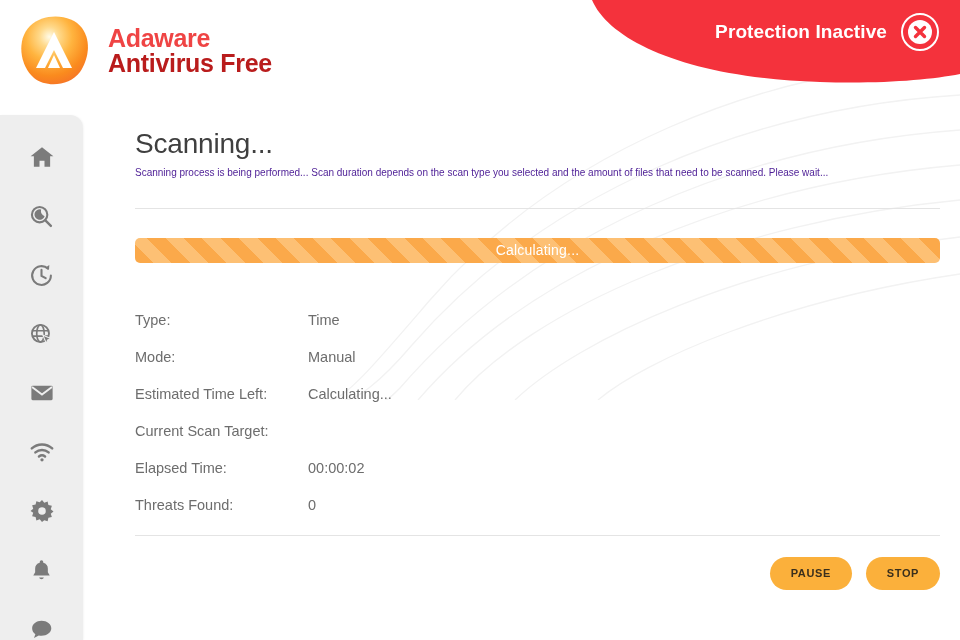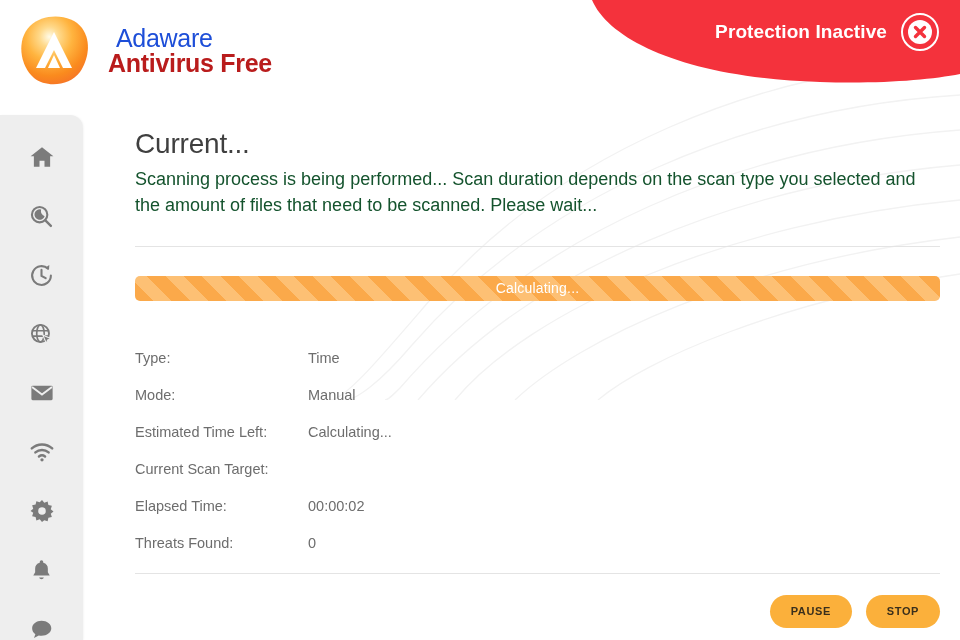--- a/index.html
+++ b/index.html
@@ -36,24 +36,23 @@
     align-items:center;
     gap:14px;
   }
 
   .logo-mark { width:80px; height:80px; flex:none; }
 
   .logo-text { line-height:1.02; padding-top:2px; }
 
   .logo-title {
     font-size:25px;
-    font-weight:normal;
-    color:#1d4ed8;
+    font-weight:bold;
+    color:#ef4444;
     letter-spacing:-0.3px;
-    margin-left:8px;
   }
 
   .logo-sub {
     font-size:25px;
     font-weight:bold;
     color:#b91c1c;
     letter-spacing:-0.3px;
   }
 
   
@@ -116,22 +115,22 @@
 
   .page-title {
     font-size:28px;
     color:#3f3f3f;
     font-weight:normal;
     letter-spacing:-0.2px;
     margin-bottom:6px;
   }
 
   .page-desc {
-    font-size:18px;
-    color:#14532d;
+    font-size:10px;
+    color:#4c1d95;
     line-height:1.47;
     width:805px;
   }
 
   .divider {
     height:1px;
     background:#e4e4e4;
     margin-top:27px;
   }
 
@@ -329,21 +328,21 @@
 
   <div class="nav-item" style="top:494px">
     <svg width="25" height="25" viewBox="0 0 24 24">
       <path d="M12 3.6c5.2 0 9.4 3.2 9.4 7.2s-4.2 7.2-9.4 7.2a12 12 0 0 1-2.6-.3l-4.6 2.5 1.3-3.7c-1.9-1.3-3.1-3.3-3.1-5.7 0-4 4.2-7.2 9-7.2z" fill="#7b7b7b"></path>
     </svg>
   </div>
 </div>
 
 <div class="main">
 
-  <h1 class="page-title">Current...</h1>
+  <h1 class="page-title">Scanning...</h1>
   <p class="page-desc">Scanning process is being performed... Scan duration depends on the scan type you selected and the amount of files that need to be scanned. Please wait...</p>
 
   <div class="divider"></div>
 
   <div class="progress">
     <span class="progress-label">Calculating...</span>
   </div>
 
   <div class="details">
 

